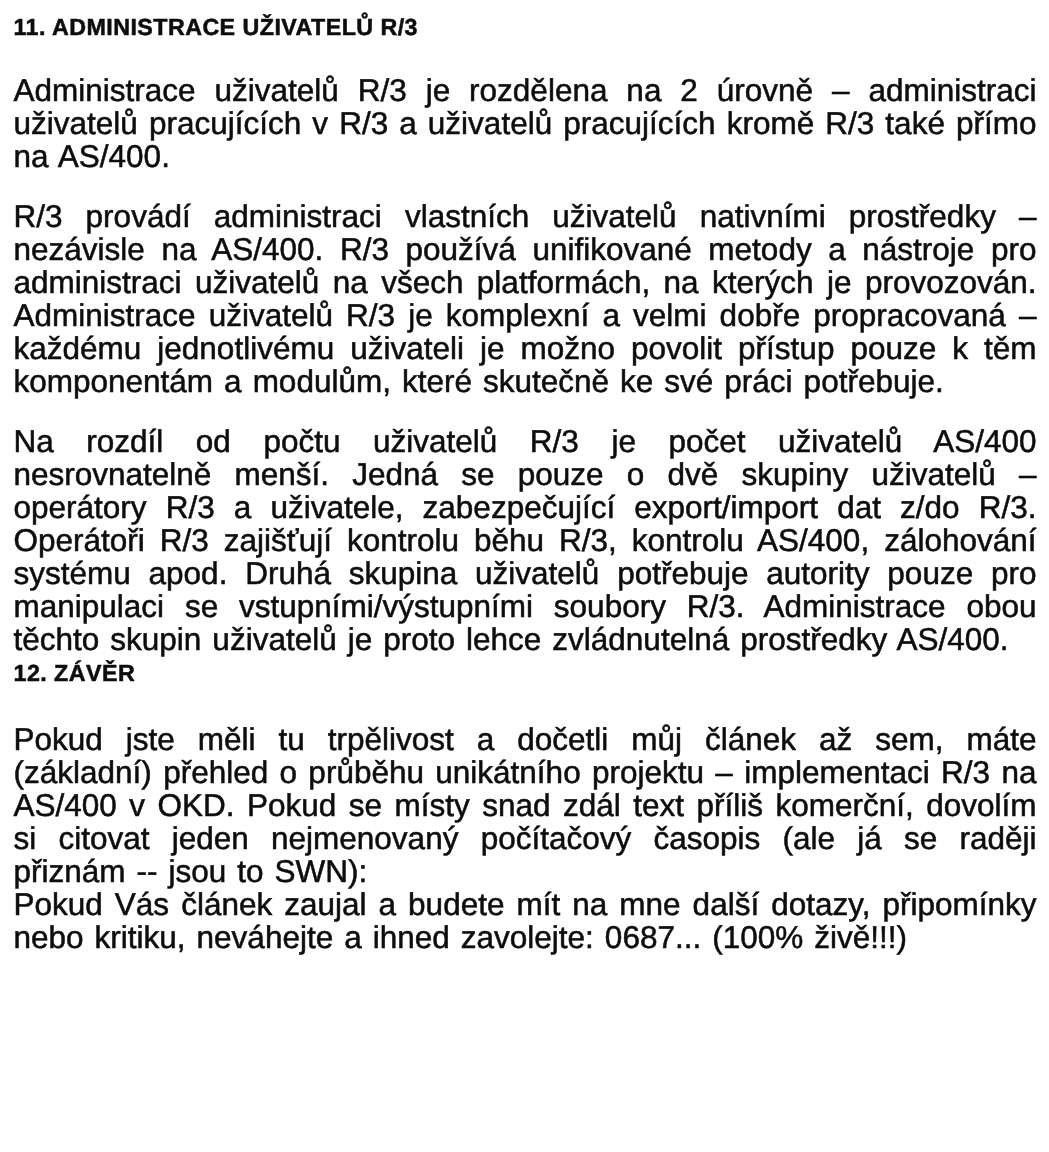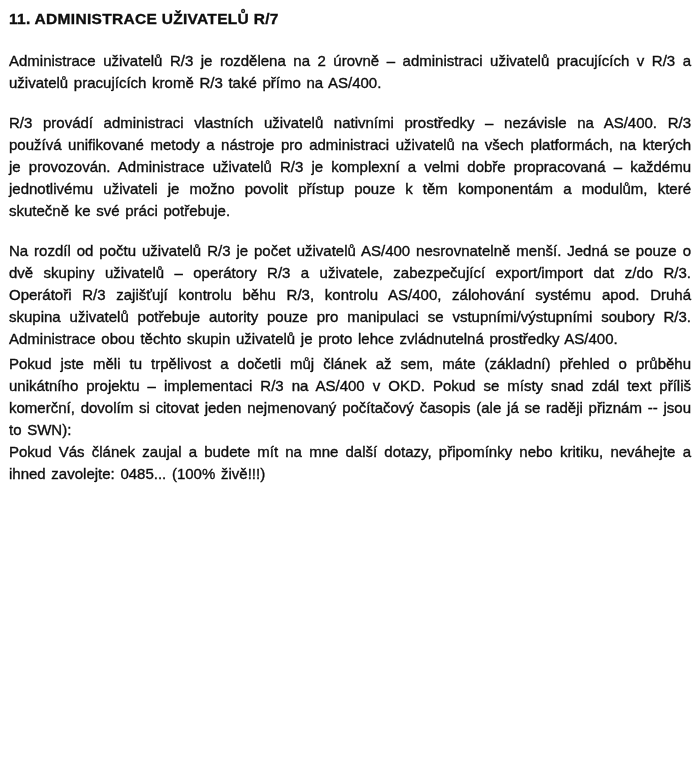--- a/index.html
+++ b/index.html
@@ -29,21 +29,21 @@
     white-space: nowrap;
   }
   .heading.first {
     margin-top: 2px;
     margin-bottom: 22px;
   }
   .heading.second {
     margin-bottom: 24px;
   }
   .para {
-    font-size: 15px;
+    font-size: 21px;
     line-height: 22px;
     text-align: justify;
     text-justify: inter-word;
     margin: 0;
     word-spacing: 1.5px;
   }
   .para.mb18 { margin-bottom: 18px; }
   .para.mb16 { }
   .para.mb14 { margin-bottom: 3px; }
   .quote {
@@ -53,28 +53,29 @@
     text-justify: inter-word;
     margin: 0 44px 16px 76px;
     word-spacing: 1.5px;
   }
 </style>
 </head>
 <body>
 
 <div class="page">
 
-  <h2 class="heading first">11. ADMINISTRACE UŽIVATELŮ R/7</h2>
+  <h2 class="heading first">11. ADMINISTRACE UŽIVATELŮ R/3</h2>
 
   <p class="para mb18">Administrace uživatelů R/3 je rozdělena na 2 úrovně – administraci uživatelů pracujících v R/3 a uživatelů pracujících kromě R/3 také přímo na AS/400.</p>
 
   <p class="para mb18">R/3 provádí administraci vlastních uživatelů nativními prostředky – nezávisle na AS/400. R/3 používá unifikované metody a nástroje pro administraci uživatelů na všech platformách, na kterých je provozován. Administrace uživatelů R/3 je komplexní a velmi dobře propracovaná – každému jednotlivému uživateli je možno povolit přístup pouze k těm komponentám a modulům, které skutečně ke své práci potřebuje.</p>
 
   <p class="para mb14">Na rozdíl od počtu uživatelů R/3 je počet uživatelů AS/400 nesrovnatelně menší. Jedná se pouze o dvě skupiny uživatelů – operátory R/3 a uživatele, zabezpečující export/import dat z/do R/3. Operátoři R/3 zajišťují kontrolu běhu R/3, kontrolu AS/400, zálohování systému apod. Druhá skupina uživatelů potřebuje autority pouze pro manipulaci se vstupními/výstupními soubory R/3. Administrace obou těchto skupin uživatelů je proto lehce zvládnutelná prostředky AS/400.</p>
 
+  <h2 class="heading second">12. ZÁVĚR</h2>
 
   <p class="para mb16">Pokud jste měli tu trpělivost a dočetli můj článek až sem, máte (základní) přehled o průběhu unikátního projektu – implementaci R/3 na AS/400 v OKD. Pokud se místy snad zdál text příliš komerční, dovolím si citovat jeden nejmenovaný počítačový časopis (ale já se raději přiznám -- jsou to SWN):</p>
 
 
 
-  <p class="para">Pokud Vás článek zaujal a budete mít na mne další dotazy, připomínky nebo kritiku, neváhejte a ihned zavolejte: 0485... (100% živě!!!)</p>
+  <p class="para">Pokud Vás článek zaujal a budete mít na mne další dotazy, připomínky nebo kritiku, neváhejte a ihned zavolejte: 0687... (100% živě!!!)</p>
 
 </div>
 
 </body></html>

